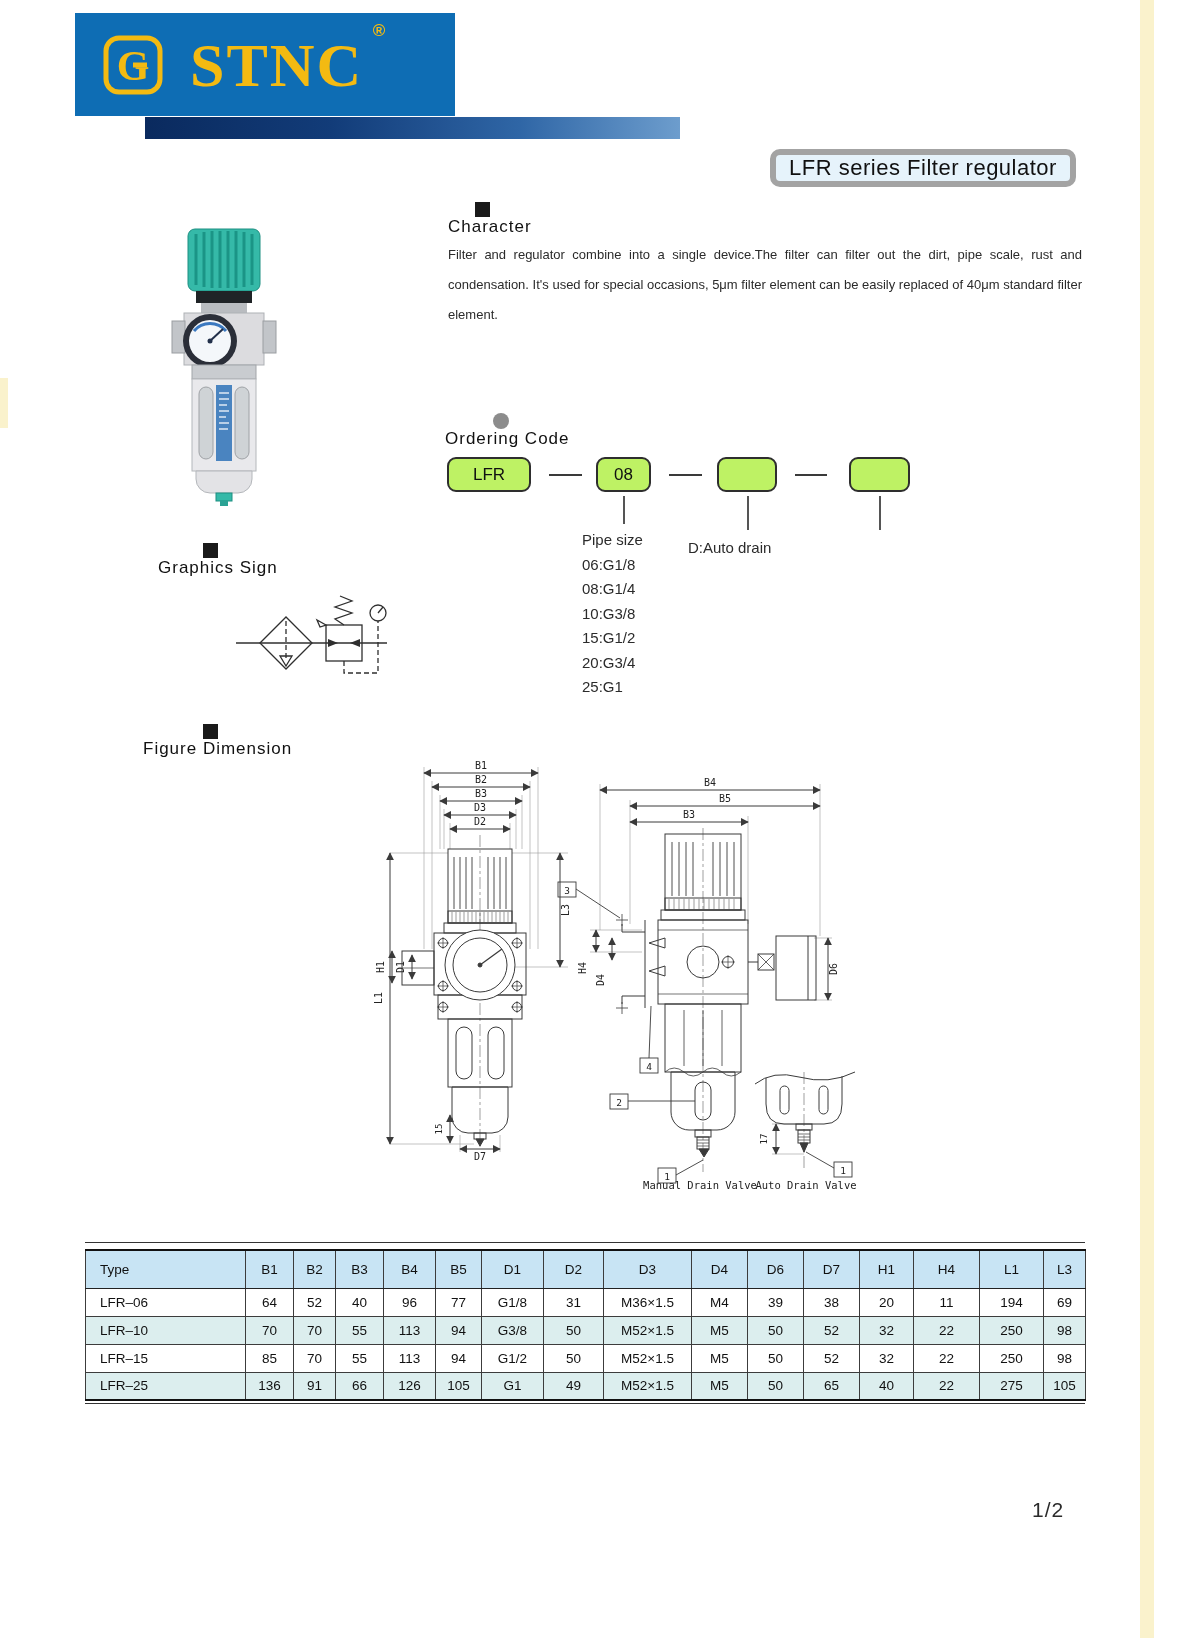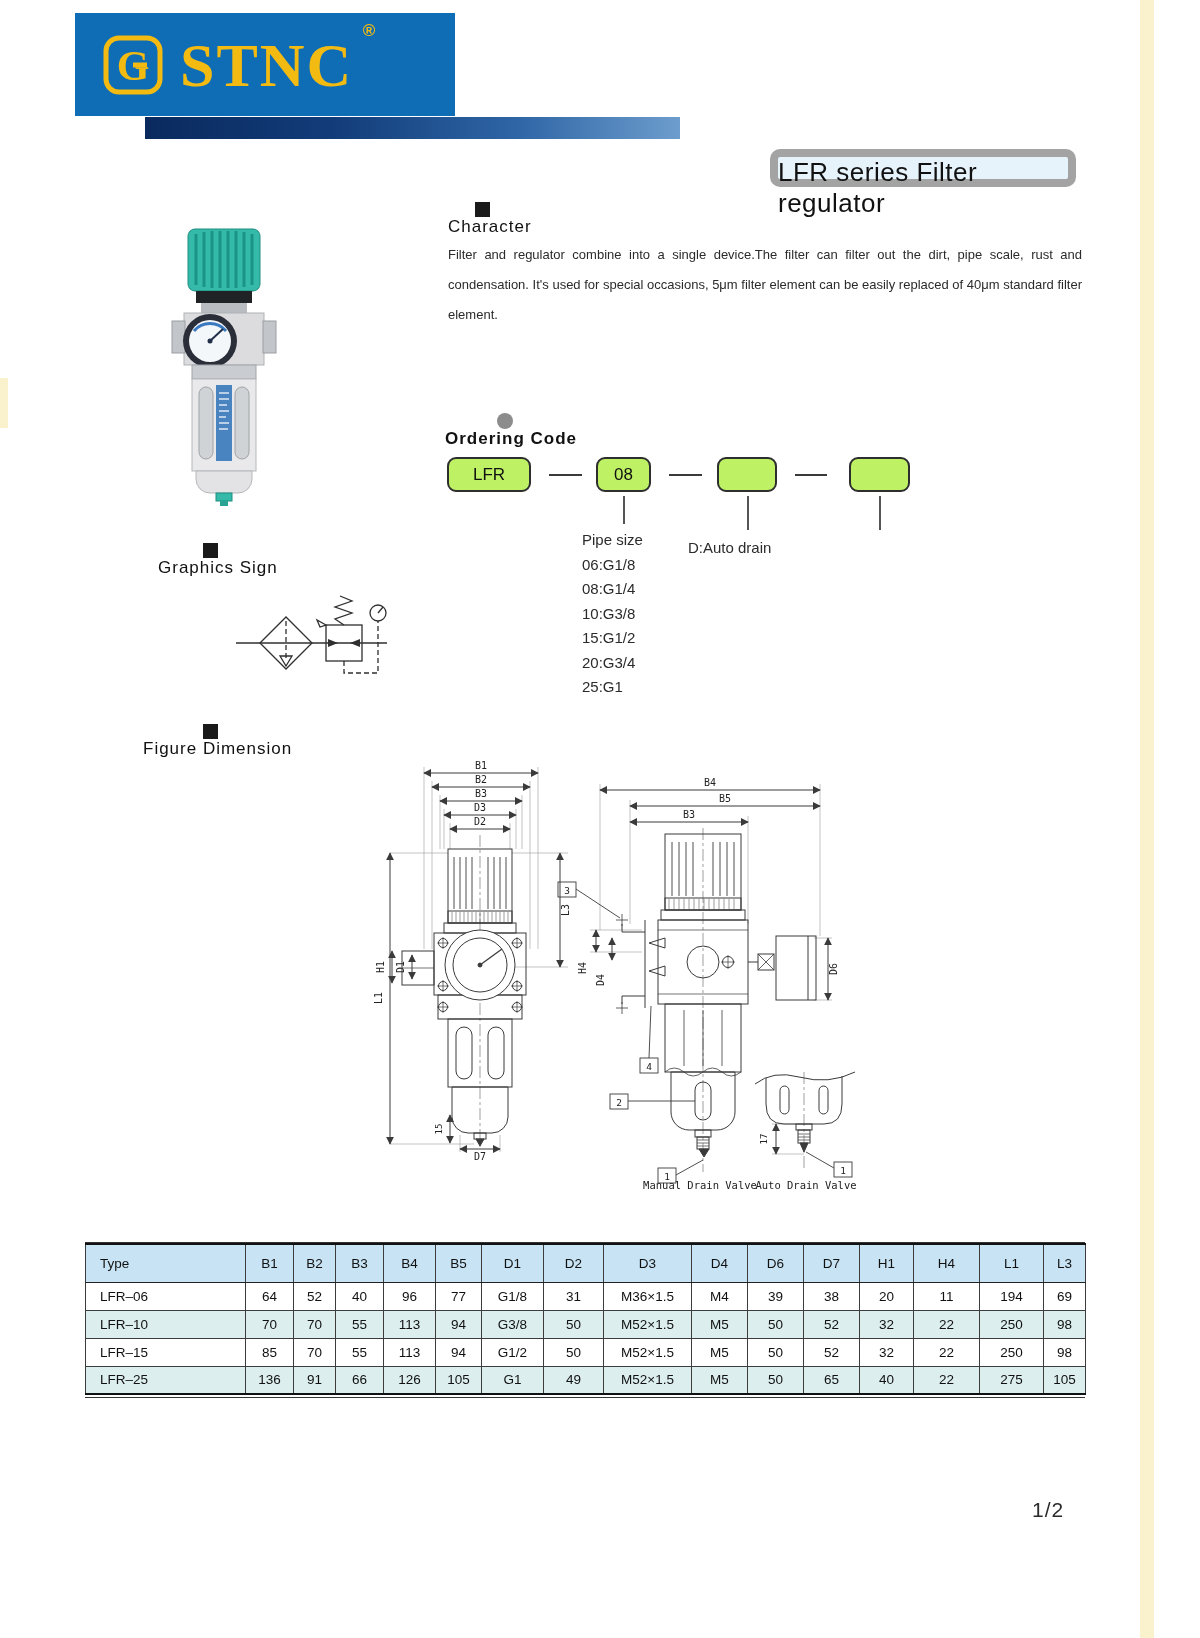--- a/index.html
+++ b/index.html
@@ -10,33 +10,33 @@
     background:#ffffff; overflow:hidden; color:#222;
   }
   .side-stripe { position:absolute; background:#faf2cc; }
   .stripe-right { left:1140px; top:0; width:14px; height:1638px; }
   .tab-left { left:0; top:378px; width:8px; height:50px; }
 
   
   .logo-block { position:absolute; left:75px; top:13px; width:380px; height:103px;
     background:#0e6db4; display:flex; align-items:center; padding-left:26px; }
   .logo-g { flex:0 0 auto; }
-  .logo-word { position:relative; margin-left:15px;
+  .logo-word { position:relative; margin-left:25px;
     font-family:"Liberation Serif", serif; font-weight:bold; font-size:62px;
     color:#f3ba12; letter-spacing:2px; line-height:1; }
   .logo-reg { position:absolute; top:-12px; right:-24px; font-size:17px; font-weight:bold; color:#f3ba12;
     font-family:"Liberation Sans", sans-serif; }
   .grad-bar { position:absolute; left:145px; top:117px; width:535px; height:22px;
     background:linear-gradient(90deg,#0a2a5e 0%,#123c79 35%,#2f66a6 70%,#6d9dcd 100%); }
 
   
   .title-box { position:absolute; left:770px; top:149px; width:306px; height:38px;
-    border:8px solid #a3a3a3; border-radius:10px; background:#e6f3fb;
-    display:flex; align-items:flex-start; justify-content:center;
-    font-size:26px; color:#111; letter-spacing:0.5px; }
+    border:6px solid #a3a3a3; border-radius:10px; background:#e6f3fb;
+    display:flex; align-items:flex-end; justify-content:center;
+    font-size:22px; color:#111; letter-spacing:0.5px; }
 
   
   .sec-head { position:absolute; display:flex; align-items:center; font-size:17px; color:#111;
     letter-spacing:1px; font-weight:500;flex-direction:column; }
   .sq-bullet { width:15px; height:15px; background:#1a1a1a; margin-right:14px; display:inline-block; }
   .circ-bullet { width:16px; height:16px; background:#8c8c8c; border-radius:50%; margin-right:13px; display:inline-block; }
 
   .char-para { position:absolute; left:448px; top:240px; width:634px;
     font-size:13px; line-height:30px; color:#2b2b2b; text-align:justify; }
 
@@ -48,21 +48,21 @@
   .conn { position:absolute; width:1.5px; background:#555; }
   .ord-label { position:absolute; font-size:15px; color:#2b2b2b; line-height:24.5px; }
   .pressure-alt { padding-left:56px; }
 
   
   .drawing { position:absolute; }
   .drawing text { font-family:"DejaVu Sans Mono", monospace; fill:#222; }
 
   
   .tbl-wrap { position:absolute; left:85px; top:1242px; width:1000px;
-    border-top:1px solid #333; padding-top:0; border-bottom:1px solid #333; padding-bottom:2px; }
+    border-top:1px solid #333; padding-top:6px; border-bottom:1px solid #333; padding-bottom:2px; }
   table.dim { width:1000px; border-collapse:collapse; table-layout:fixed;
     border-top:2.5px solid #111; border-bottom:2.5px solid #111; font-size:13.5px; color:#111; }
   table.dim th, table.dim td { border:1px solid #3c3c3c; text-align:center; padding:0 2px;
     height:28px; font-weight:normal; white-space:nowrap; overflow:hidden; }
   table.dim thead th { background:#c8e4f4; height:38px; border-bottom:1.5px solid #222; }
   table.dim th.type-col, table.dim td.type-col { text-align:left; padding-left:14px; }
   table.dim tbody tr:nth-child(even) td { background:#dceeee; }
 
   .page-num { position:absolute; left:1032px; top:1498px; font-size:21px; color:#2b2b2b; letter-spacing:1px; }
 </style>
@@ -131,21 +131,21 @@
         <line x1="53" y1="198" x2="63" y2="198"></line>
       <line x1="53" y1="204" x2="62" y2="204"></line>
     </g>
     <rect x="33" y="162" width="14" height="72" rx="7" fill="#cfd3d6" stroke="#9fa2a6"></rect>
     <rect x="69" y="162" width="14" height="72" rx="7" fill="#cfd3d6" stroke="#9fa2a6"></rect>
     <path d="M30,246 h56 v8 a14,14 0 0 1 -14,14 h-28 a14,14 0 0 1 -14,-14 z" fill="#e3e3e6" stroke="#b4b7bb"></path>
     <rect x="50" y="268" width="16" height="8" fill="#35b9a8" stroke="#1d8f81"></rect>
     <rect x="54" y="276" width="8" height="5" fill="#2aa294"></rect>
   </svg>
 
-  <div class="sec-head" style="left:445px; top:413px;font-weight:bold;">
+  <div class="sec-head" style="left:445px; top:413px;">
     <span class="circ-bullet"></span>
     <span>Ordering Code</span>
   </div>
 
   <div class="ord-box" style="left:447px; width:84px;">
     <span>LFR</span>
   </div>
   <div class="ord-dash" style="left:549px; width:33px;"></div>
   <div class="ord-box" style="left:596px; width:55px;">
     <span>08</span>

